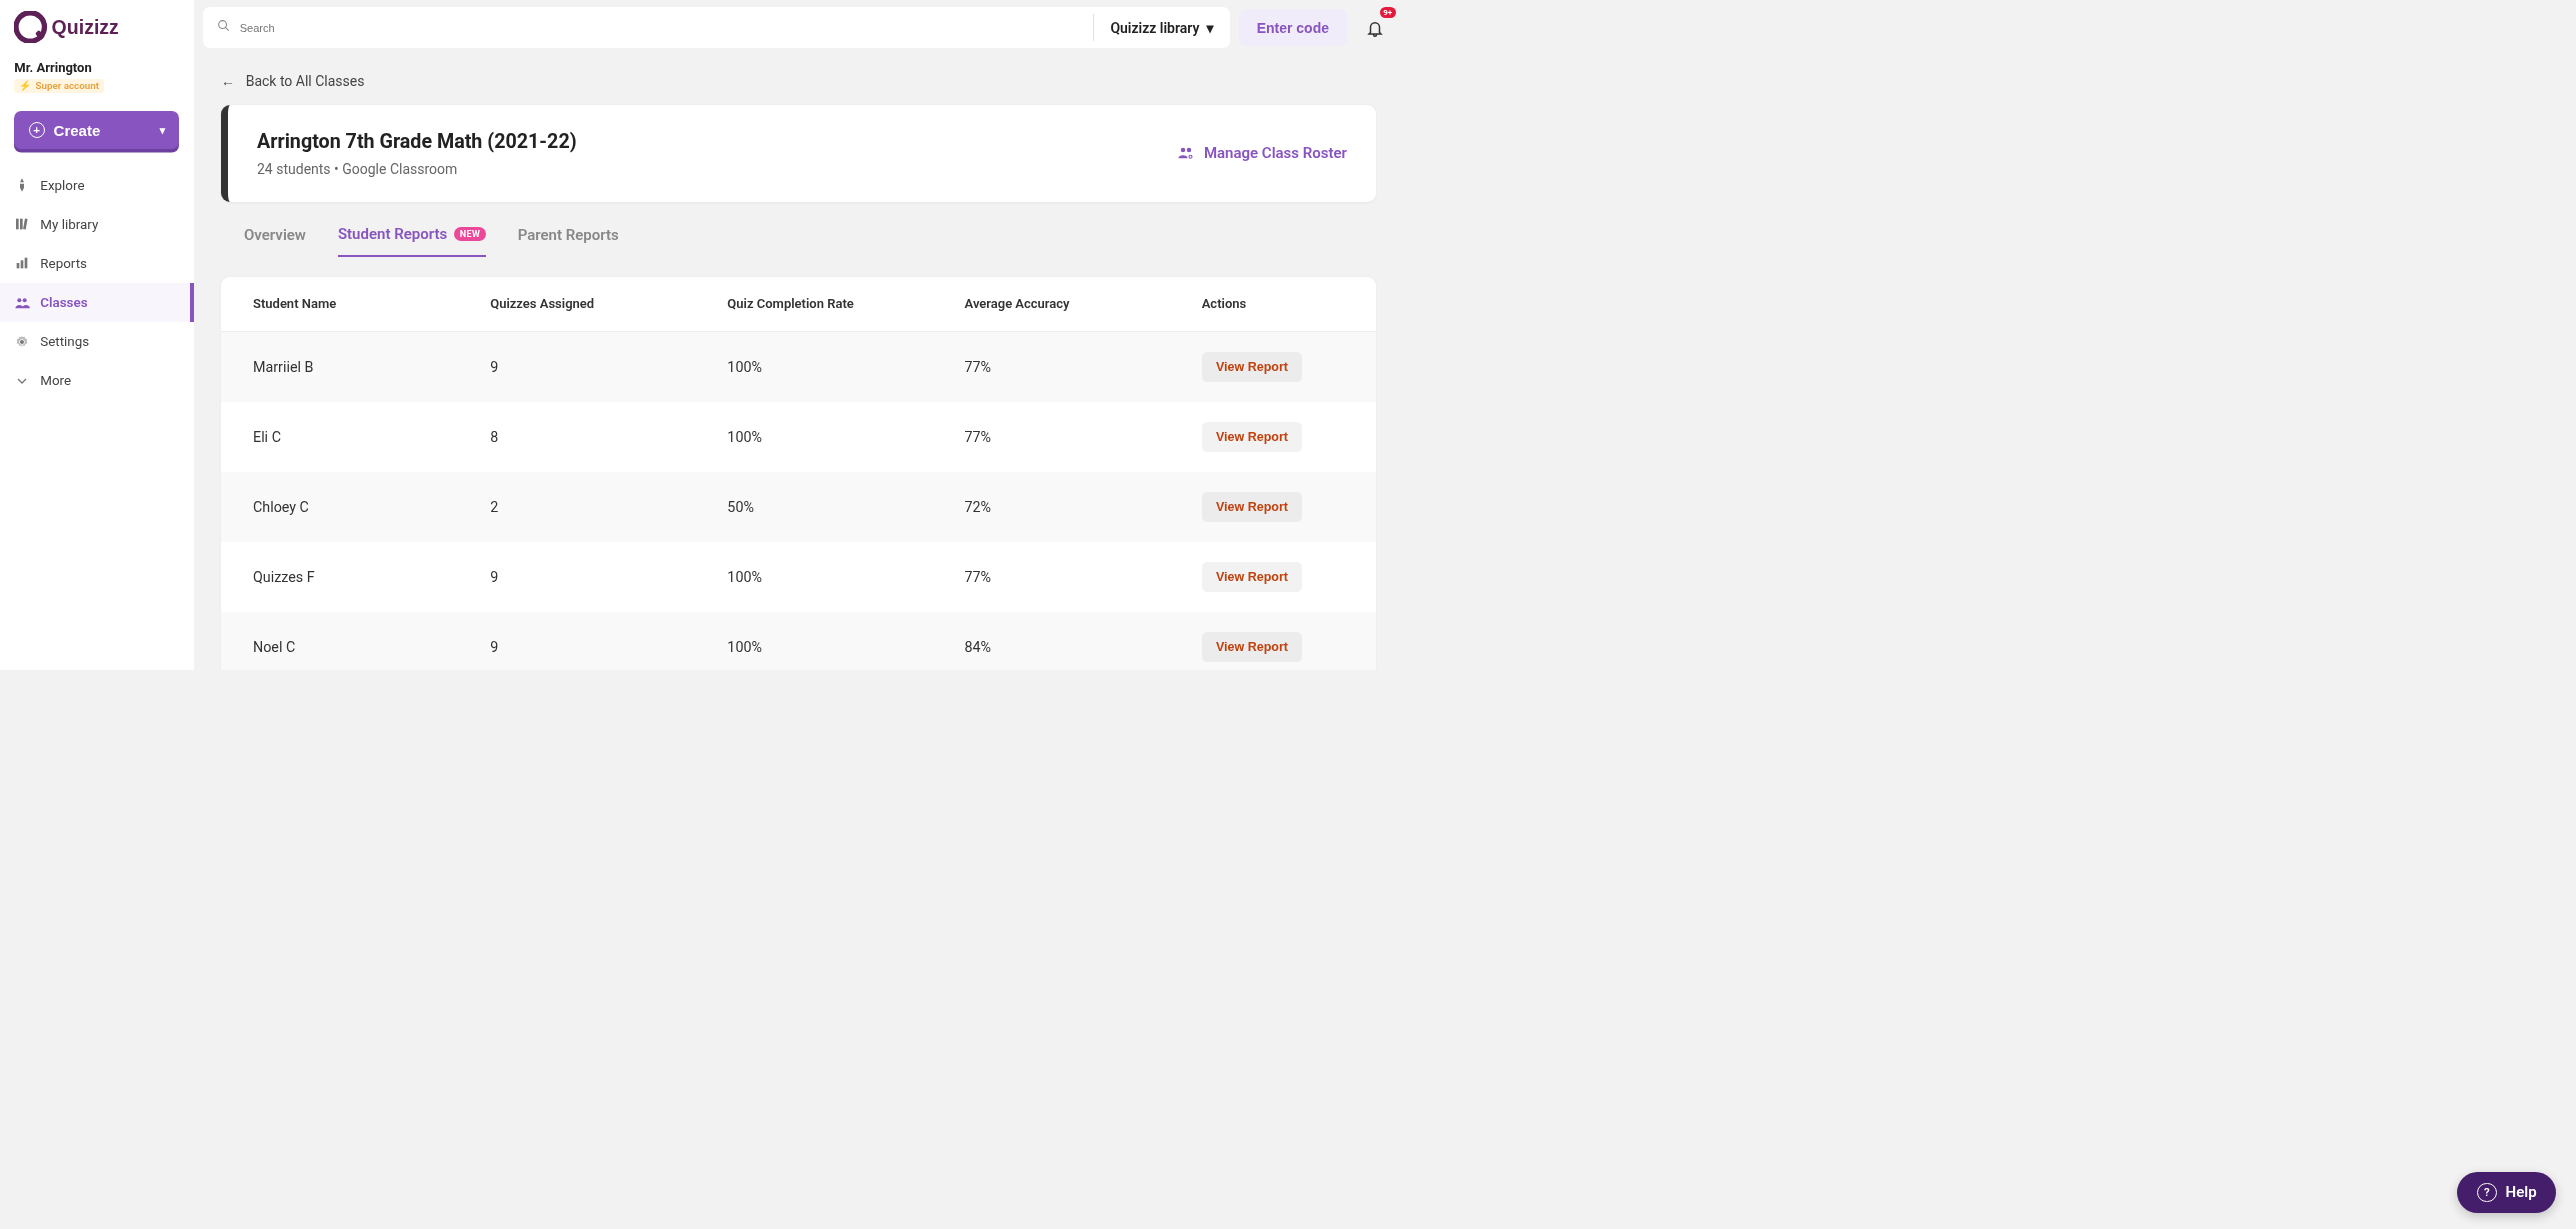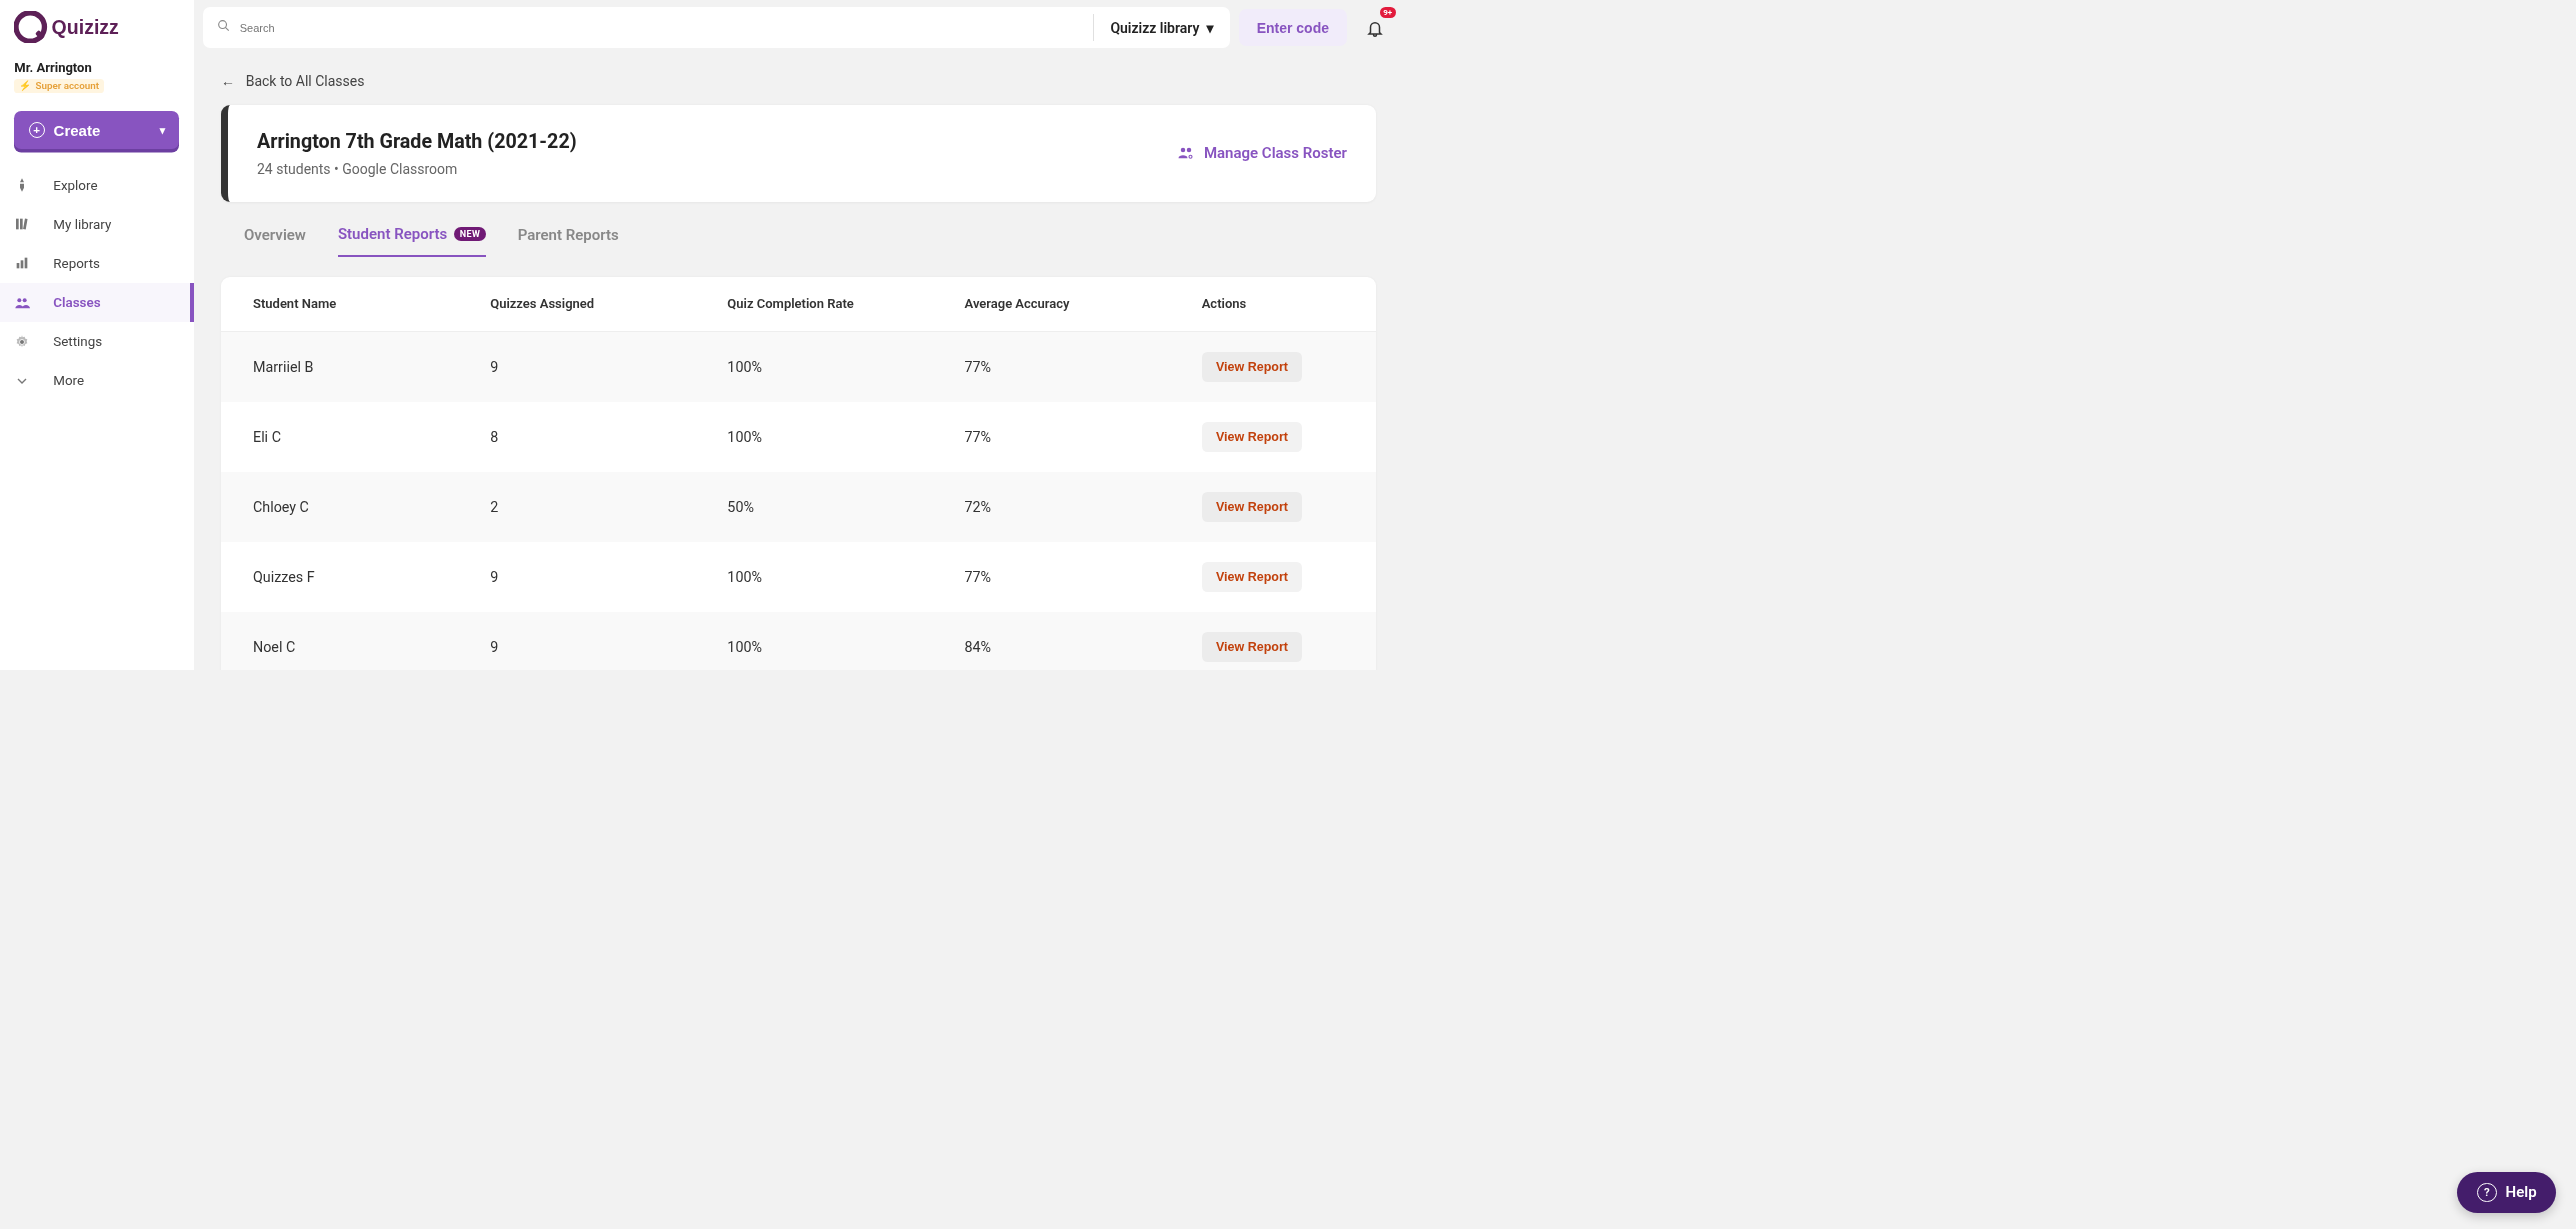--- a/index.html
+++ b/index.html
@@ -8,21 +8,21 @@
 .sidebar { width: 194px; background: #fff; padding: 10.7px 0 0 0; flex-shrink: 0; }
 .logo { padding: 0 14.3px 10.7px 14.3px; }
 .logo svg { width: 116px; height: 32px; }
 .user-block { padding: 3.6px 14.3px 14.3px 14.3px; }
 .user-name { font-weight: 700; font-size: 13px; color: #222; }
 .super-badge { display: inline-flex; align-items: center; gap: 3.6px; background: #fff5e0; color: #e6a13a; font-size: 9.8px; font-weight: 600; padding: 1.8px 5.4px; border-radius: 3.6px; margin-top: 3.6px; }
 .create-btn { margin: 3.6px 14.3px 16px 14.3px; background: #8854c0; color: #fff; border: none; border-radius: 7.2px; padding: 10.7px 14.3px; font-size: 15px; font-weight: 600; display: flex; align-items: center; gap: 9px; cursor: pointer; box-shadow: 0 3.6px 0 #6c3fa1; position: relative; width: calc(100% - 29px); }
 .create-btn .plus { width: 16px; height: 16px; border: 1.8px solid #fff; border-radius: 50%; display: inline-flex; align-items: center; justify-content: center; font-size: 11.6px; line-height: 1; }
 .create-btn .chev { margin-left: auto; font-size: 10.7px; }
 .nav { margin-top: 5.4px; }
-.nav-item { display: flex; align-items: center; gap: 23px; padding: 11.6px 14.3px; font-size: 13.4px; color: #444; cursor: pointer; position: relative; }
+.nav-item { display: flex; align-items: center; gap: 10px; padding: 11.6px 14.3px; font-size: 13.4px; color: #444; cursor: pointer; position: relative; }
 .nav-item.active { background: #f8f6fc; color: #8854c0; font-weight: 600; }
 .nav-item.active::after { content: ''; position: absolute; right: 0; top: 0; bottom: 0; width: 3.6px; background: #8854c0; }
 .nav-icon { width: 16px; height: 16px; color: #777; flex-shrink: 0; }
 .nav-item.active .nav-icon { color: #8854c0; }
 .main { flex: 1; display: flex; flex-direction: column; background: #f2f2f2; }
 .topbar { display: flex; align-items: center; padding: 7.2px 9px; gap: 9px; background: #f2f2f2; }
 .search-wrap { flex: 1; display: flex; align-items: center; background: #fff; border-radius: 7.2px; padding: 0 0 0 14.3px; height: 41px; }
 .search-icon { color: #888; margin-right: 9px; }
 .search-input { flex: 1; border: none; outline: none; font-size: 11px; color: #333; background: transparent; }
 .library-dd { display: flex; align-items: center; gap: 7.2px; padding: 0 16px; font-size: 14px; color: #222; font-weight: 600; border-left: 0.9px solid #e0e0e0; height: 27px; cursor: pointer; }
@@ -31,21 +31,21 @@
 .bell-badge { position: absolute; top: -1.8px; right: -1.8px; background: #e21b3c; color: #fff; font-size: 8px; font-weight: 700; border-radius: 7.2px; padding: 0.9px 3.6px; }
 .content { padding: 18px 27px 0 27px; overflow-y: auto; flex: 1; }
 .back-link { display: inline-flex; align-items: center; gap: 10.7px; color: #444; font-size: 14px; cursor: pointer; margin-bottom: 16px; }
 .class-card { background: #fff; border-radius: 9px; padding: 25px 29px; display: flex; align-items: center; justify-content: space-between; border-left: 7.2px solid #333; box-shadow: 0 0.9px 2.7px rgba(0,0,0,0.05); margin-bottom: 16px; }
 .class-title { font-size: 19.7px; font-weight: 700; color: #222; margin-bottom: 7.2px; }
 .class-sub { font-size: 14px; color: #666; }
 .manage-roster { display: inline-flex; align-items: center; gap: 9px; color: #8854c0; font-size: 15px; font-weight: 600; cursor: pointer; }
 .tabs { display: flex; gap: 32px; padding: 0 23px; }
 .tab { font-size: 15px; font-weight: 600; color: #888; padding: 7.2px 0 12.5px 0; cursor: pointer; display: inline-flex; align-items: center; gap: 7.2px; }
 .tab.active { color: #8854c0; border-bottom: 2.7px solid #8854c0; }
-.new-badge { background: #701a75; color: #fff; font-size: 9px; font-weight: 700; padding: 1.8px 5.4px; border-radius: 9px; letter-spacing: 0.4px; }
+.new-badge { background: #ec4899; color: #fff; font-size: 9px; font-weight: 700; padding: 1.8px 5.4px; border-radius: 9px; letter-spacing: 0.4px; }
 .table-card { background: #fff; border-radius: 9px; margin-top: 19.7px; overflow: hidden; box-shadow: 0 0.9px 2.7px rgba(0,0,0,0.05); }
 .thead, .trow { display: grid; grid-template-columns: 2fr 2fr 2fr 2fr 1.2fr; align-items: center; padding: 0 32px; }
 .thead { height: 55px; border-bottom: 0.9px solid #eee; }
 .thead .cell { font-size: 13px; font-weight: 600; color: #333; }
 .trow { height: 70px; }
 .trow:nth-child(odd) { background: #f9f9f9; }
 .trow .cell { font-size: 14.3px; color: #333; }
 .view-btn { background: #f2f2f2; border: none; border-radius: 5.4px; padding: 8px 14.3px; font-size: 12.5px; font-weight: 600; color: #c2410c; cursor: pointer; white-space: nowrap; }
 .trow:nth-child(odd) .view-btn { background: #ececec; }
 .help-fab { position: fixed; right: 19.7px; bottom: 16px; background: #441d6b; color: #fff; border-radius: 25px; padding: 10.7px 19.7px; display: flex; align-items: center; gap: 9px; font-size: 15px; font-weight: 600; cursor: pointer; box-shadow: 0 3.6px 10.7px rgba(0,0,0,0.2); }

